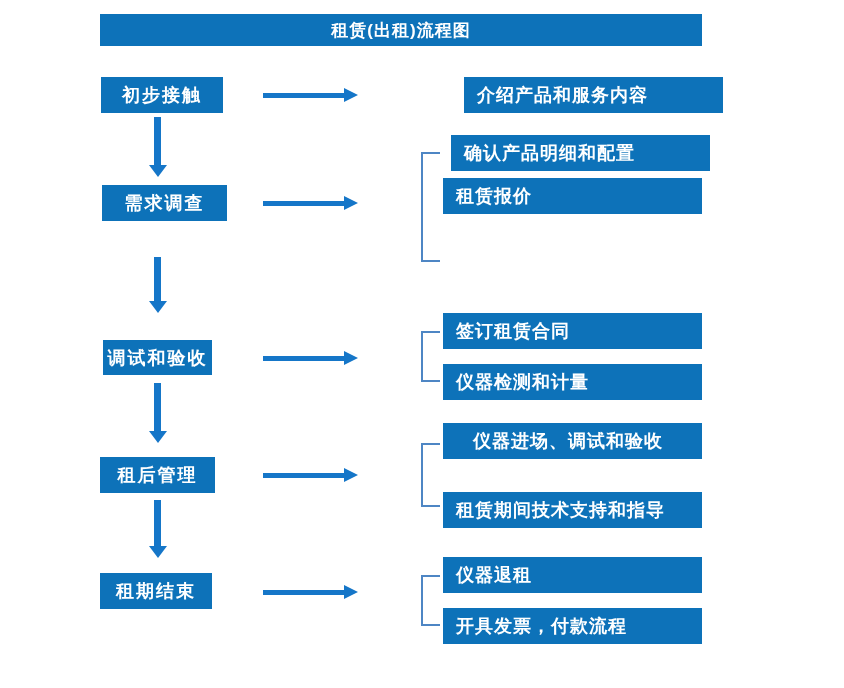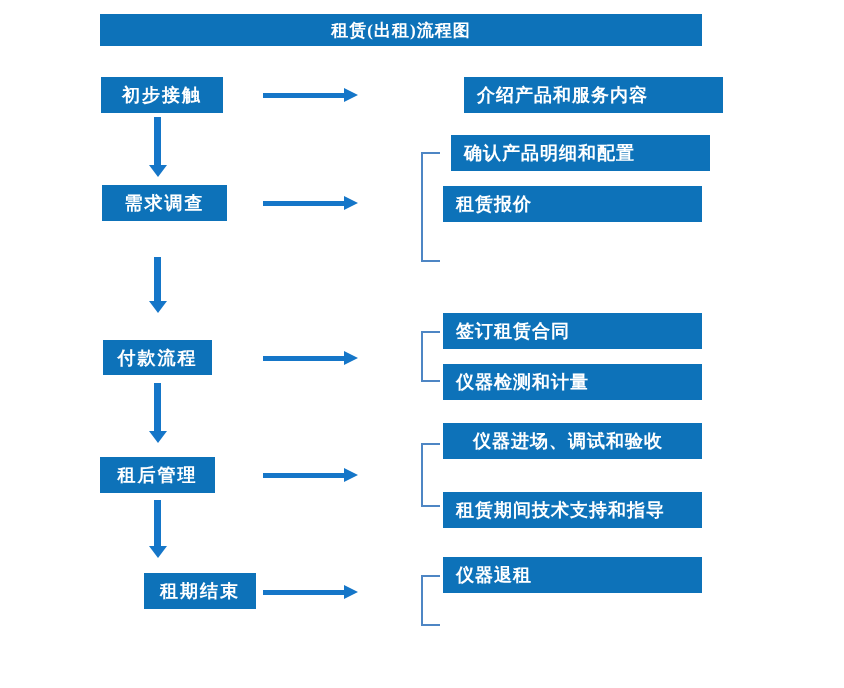--- a/index.html
+++ b/index.html
@@ -1,35 +1,35 @@
 <!DOCTYPE html>
 <html style="--box-blue: #0d72b9; --arrow-blue: #1576c8; --bracket-blue: #4e86c4; --text-white: #ffffff;"><head>
 <meta charset="utf-8">
 <style>
   html,body{margin:0;padding:0;background:#fff;}
   .canvas{
     position:relative;width:844px;height:688px;background:#ffffff;overflow:hidden;
-    font-family:Liberation Serif, serif;
+    font-family:Liberation Sans, sans-serif;
   }
   .bluebox{
     position:absolute;background:var(--box-blue);color:#fff;font-weight:bold;
     display:flex;align-items:center;box-sizing:border-box;
   }
   .title-bar{
     left:100px;top:14px;width:602px;height:32px;justify-content:center;
     font-size:17px;letter-spacing:1px;
   }
   .step{justify-content:center;font-size:18px;letter-spacing:2px;}
   .s1{left:101px;top:77px;width:122px;height:36px;}
   .s2{left:102px;top:185px;width:125px;height:36px;}
   .s3{left:103px;top:340px;width:109px;height:35px;}
   .s4{left:100px;top:457px;width:115px;height:36px;}
-  .s5{left:100px;top:573px;width:112px;height:36px;margin-left:44px;}
+  .s5{left:100px;top:573px;width:112px;height:36px;}
   .detail{left:443px;width:259px;height:36px;padding-left:13px;font-size:18px;letter-spacing:1px;}
-  .d1{top:77px;margin-left:21px;} .d2{top:135px;margin-left:8px;} .d3{top:186px;} .d4{top:244px;}
+  .d1{top:77px;margin-left:21px;} .d2{top:135px;margin-left:8px;} .d3{top:178px;} .d4{top:244px;}
   .d5{top:313px;} .d6{top:364px;} .d7{top:423px;padding-left:30px;} .d8{top:492px;}
   .d9{top:557px;} .d10{top:608px;}
 
   
   .harrow{position:absolute;left:263px;width:95px;height:14px;}
   .harrow::before{content:"";position:absolute;left:0;top:5px;width:81px;height:5px;background:var(--arrow-blue);}
   .harrow::after{content:"";position:absolute;right:0;top:0;width:0;height:0;
     border-left:14px solid var(--arrow-blue);border-top:7px solid transparent;border-bottom:7px solid transparent;}
   .h1{top:88px;} .h2{top:196px;} .h3{top:351px;} .h4{top:468px;} .h5{top:585px;}
 
@@ -53,21 +53,21 @@
 </style>
 </head>
 <body>
 
 <div class="canvas">
 
   <div class="bluebox title-bar">租赁(出租)流程图</div>
 
   <div class="bluebox step s1">初步接触</div>
   <div class="bluebox step s2">需求调查</div>
-  <div class="bluebox step s3">付款流程</div>
+  <div class="bluebox step s3">调试和验收</div>
   <div class="bluebox step s4">租后管理</div>
   <div class="bluebox step s5">租期结束</div>
 
   <div class="varrow v1"></div>
   <div class="varrow v2"></div>
   <div class="varrow v3"></div>
   <div class="varrow v4"></div>
 
   <div class="harrow h1"></div>
   <div class="harrow h2"></div>
@@ -81,14 +81,15 @@
   <div class="bracket b4"></div>
 
   <div class="bluebox detail d1">介绍产品和服务内容</div>
   <div class="bluebox detail d2">确认产品明细和配置</div>
   <div class="bluebox detail d3">租赁报价</div>
   <div class="bluebox detail d5">签订租赁合同</div>
   <div class="bluebox detail d6">仪器检测和计量</div>
   <div class="bluebox detail d7">仪器进场、调试和验收</div>
   <div class="bluebox detail d8">租赁期间技术支持和指导</div>
   <div class="bluebox detail d9">仪器退租</div>
+  <div class="bluebox detail d10">开具发票，付款流程</div>
 
 </div>
 
 </body></html>

